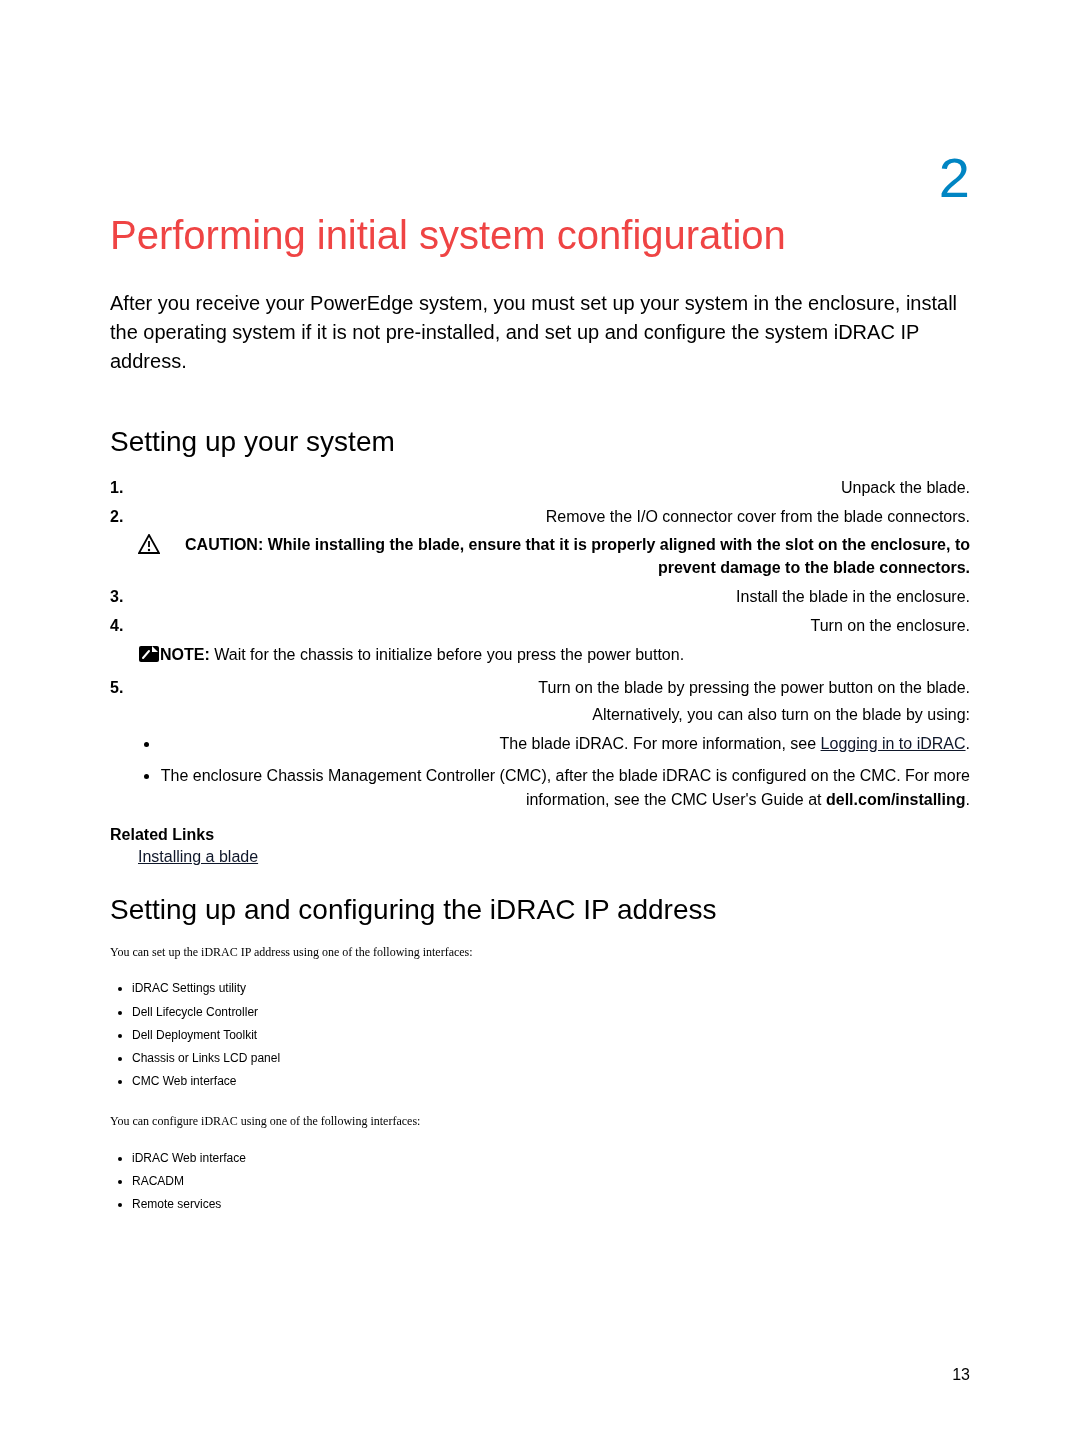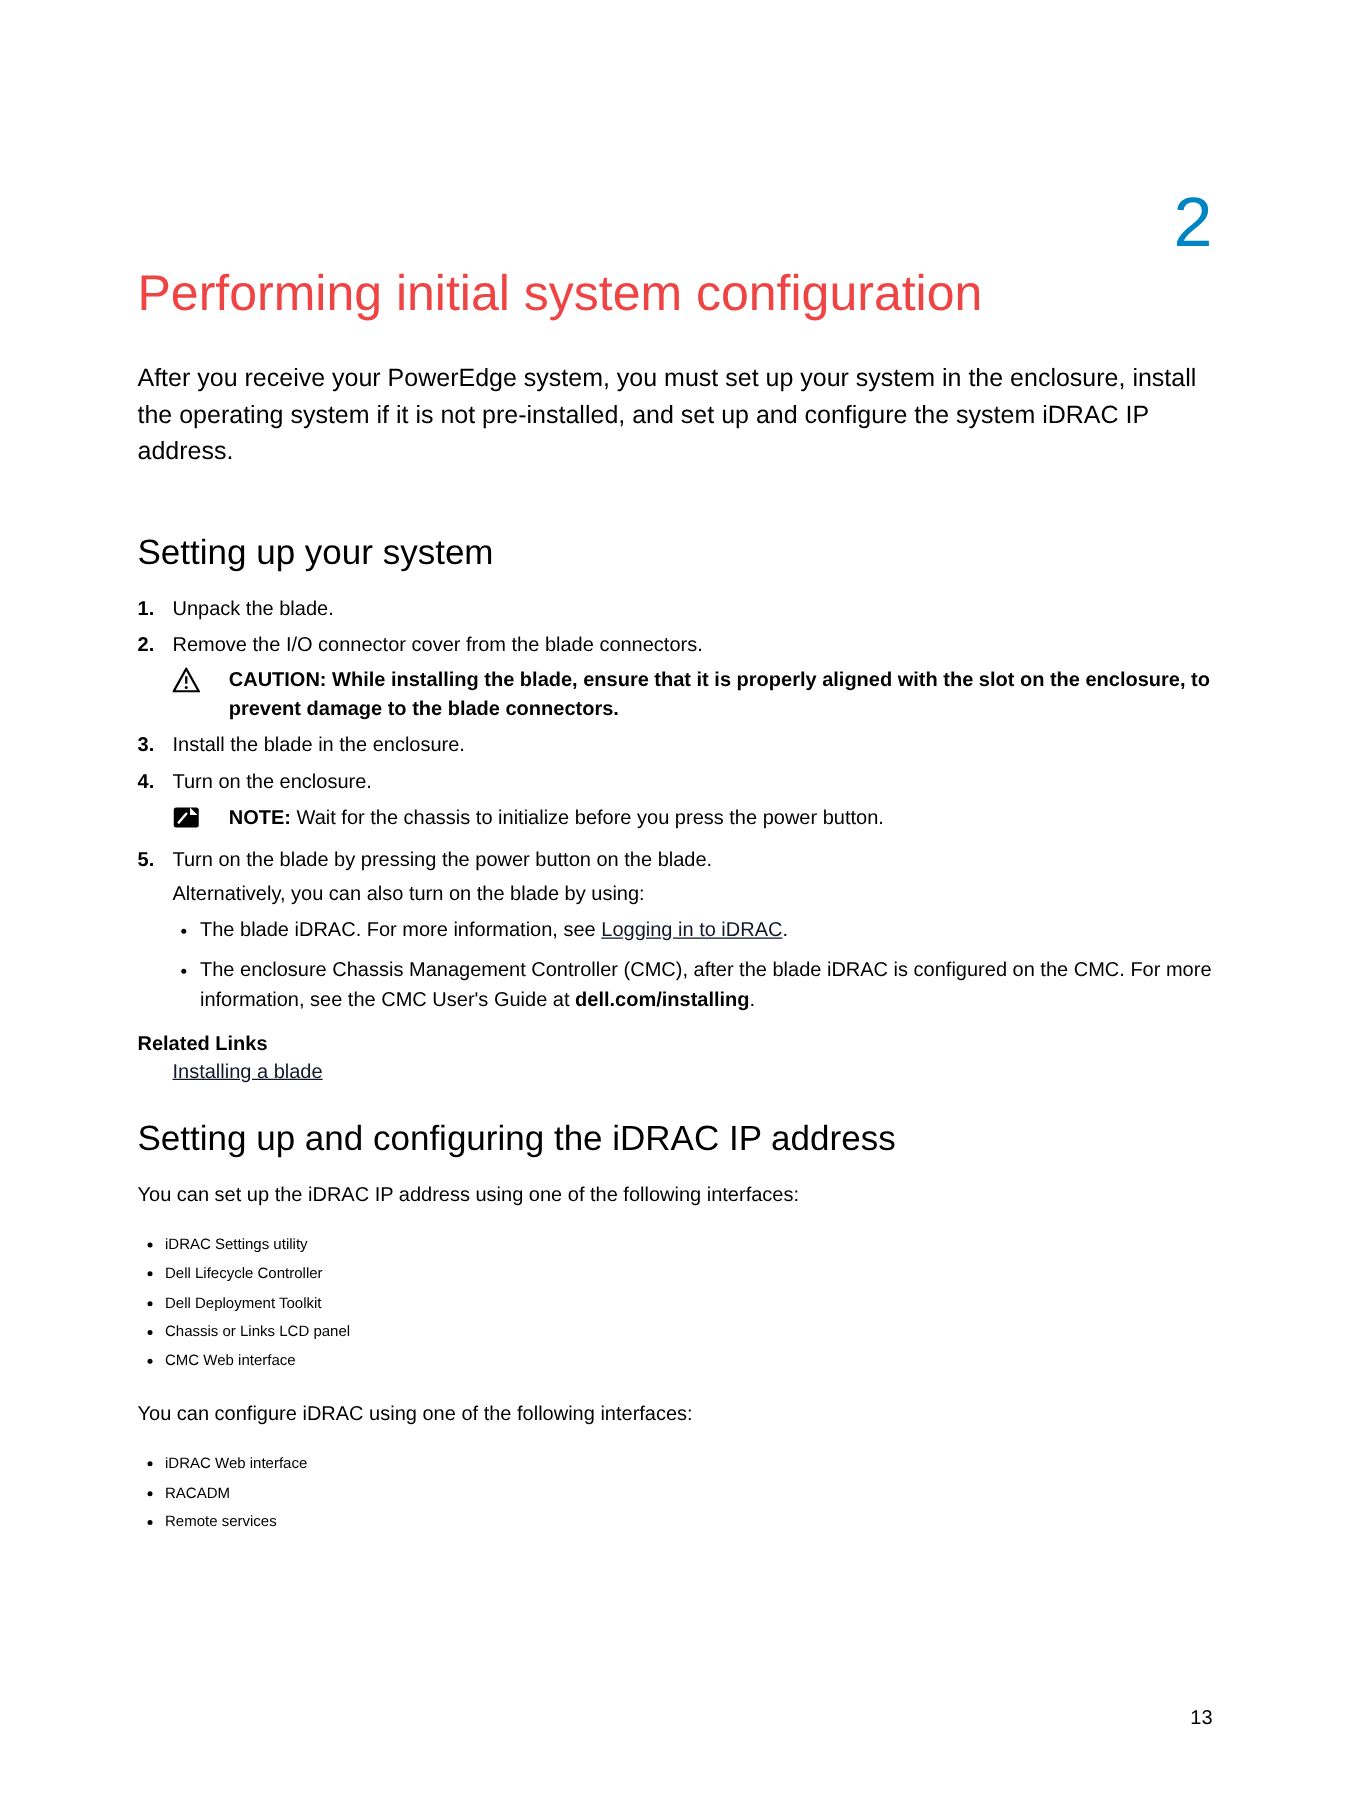--- a/index.html
+++ b/index.html
@@ -48,32 +48,33 @@
     margin: 0 0 12px 0;
     counter-reset: step;
   }
   ol.steps > li {
     counter-increment: step;
     font-size: 16px;
     line-height: 1.45;
     margin-bottom: 6px;
     padding-left: 28px;
     position: relative;
+    text-align: right;
   }
   ol.steps > li::before {
     content: counter(step) ".";
     position: absolute;
     left: 0;
     top: 0;
     font-weight: 700;
   }
   .callout {
     display: flex;
     align-items: flex-start;
-    gap: 23px;
+    gap: 0;
     margin: 6px 0 6px 0;
     padding-left: 0;
   }
   .callout .icon-box {
     flex-shrink: 0;
   }
   .callout-text {
     font-size: 16px;
     line-height: 1.4;
   }
@@ -103,23 +104,24 @@
   .related-link {
     font-size: 16px;
     margin-left: 28px;
     margin-bottom: 28px;
   }
   a.link {
     color: #0f172a;
     text-decoration: underline;
   }
   .body-para {
-    font-size: 16px;
+    font-size: 12px;
     line-height: 1.45;
     margin: 0 0 18px 0;
+    font-family: Liberation Serif, serif;
   }
   ul.plain-list {
     list-style: disc;
     padding-left: 22px;
     margin: 0 0 22px 0;
   }
   ul.plain-list li {
     font-size: 12px;
     line-height: 1.6;
     margin-bottom: 4px;

